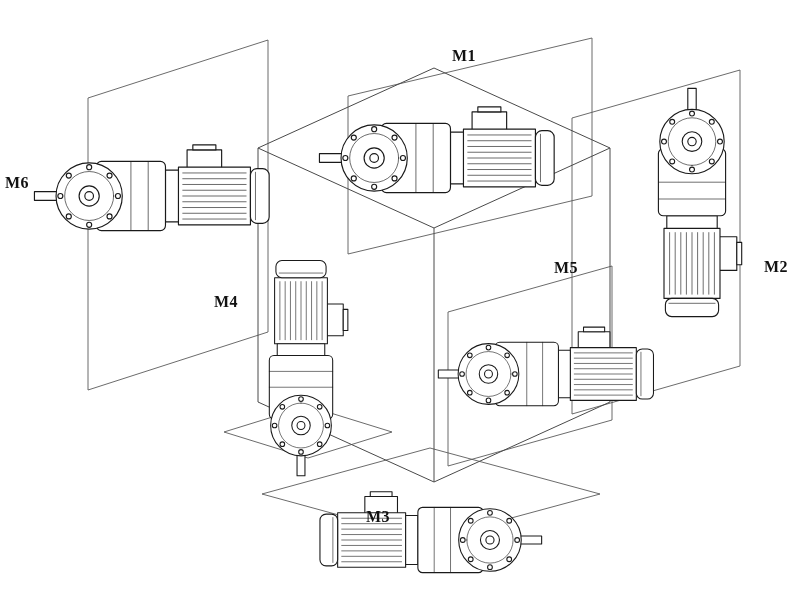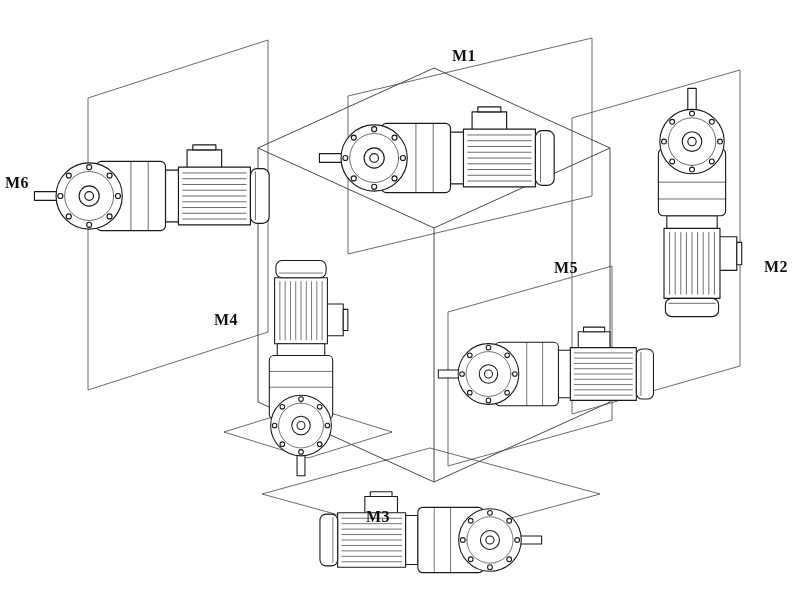--- a/index.html
+++ b/index.html
@@ -16,21 +16,21 @@
     font-weight:700;
     font-size:16px;
     color:#111111;
     letter-spacing:.5px;
     user-select:none;
     white-space:nowrap;
   }
   #lbl-m1{left:452px;top:47px;}
   #lbl-m2{left:764px;top:246px;margin-top:12px;}
   #lbl-m3{left:366px;top:508px;}
-  #lbl-m4{left:214px;top:311px;}
+  #lbl-m4{left:214px;top:293px;}
   #lbl-m5{left:554px;top:259px;}
   #lbl-m6{left:5px;top:174px;}
 </style>
 </head>
 <body>
 
 <div class="stage">
 
   <svg width="800" height="613" viewBox="0 0 800 613" xmlns="http://www.w3.org/2000/svg">
 

